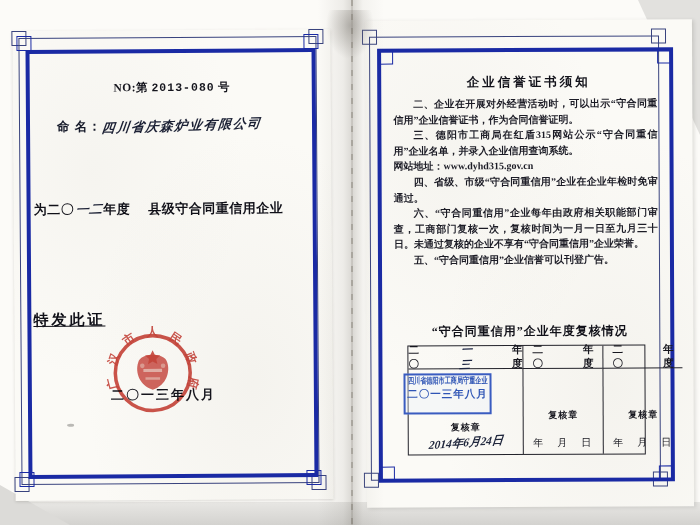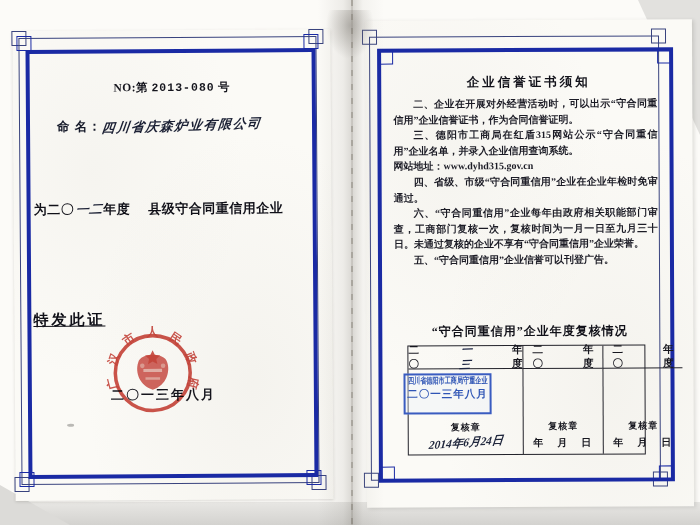--- a/index.html
+++ b/index.html
@@ -96,21 +96,21 @@
     padding-bottom:4px;box-sizing:border-box;}
   .yr2{font-size:11px;margin:0 1px;color:#1b2442;}
   .stamp{position:absolute;left:-5px;top:4px;width:84px;height:37px;
     border:2px solid #3a5cc0;background:rgba(235,240,250,.35);z-index:6;
     display:flex;flex-direction:column;justify-content:flex-start;align-items:center;
     color:#2f55b5;}
   .stamp-l1{font-size:8.5px;font-weight:bold;white-space:nowrap;
     transform:scaleX(.72);letter-spacing:0;}
   .stamp-l2{font-size:10.5px;font-weight:bold;letter-spacing:1px;}
   .seal-label{font-size:9px;font-weight:bold;letter-spacing:1px;text-align:right;}
-  .ymd{font-size:10px;font-weight:bold;margin-top:3px;letter-spacing:2px;}
+  .ymd{font-size:10px;font-weight:normal;margin-top:14px;letter-spacing:2px;}
   .rdate{font-size:11.5px;margin-top:1px;transform:rotate(-4deg) skewX(-10deg);
     color:#20273d;white-space:nowrap;}
 </style>
 </head>
 <body>
 
 <div class="canvas">
 
   <div class="bg-band-bottom"></div>
   <div class="bg-corner-tr"></div>

